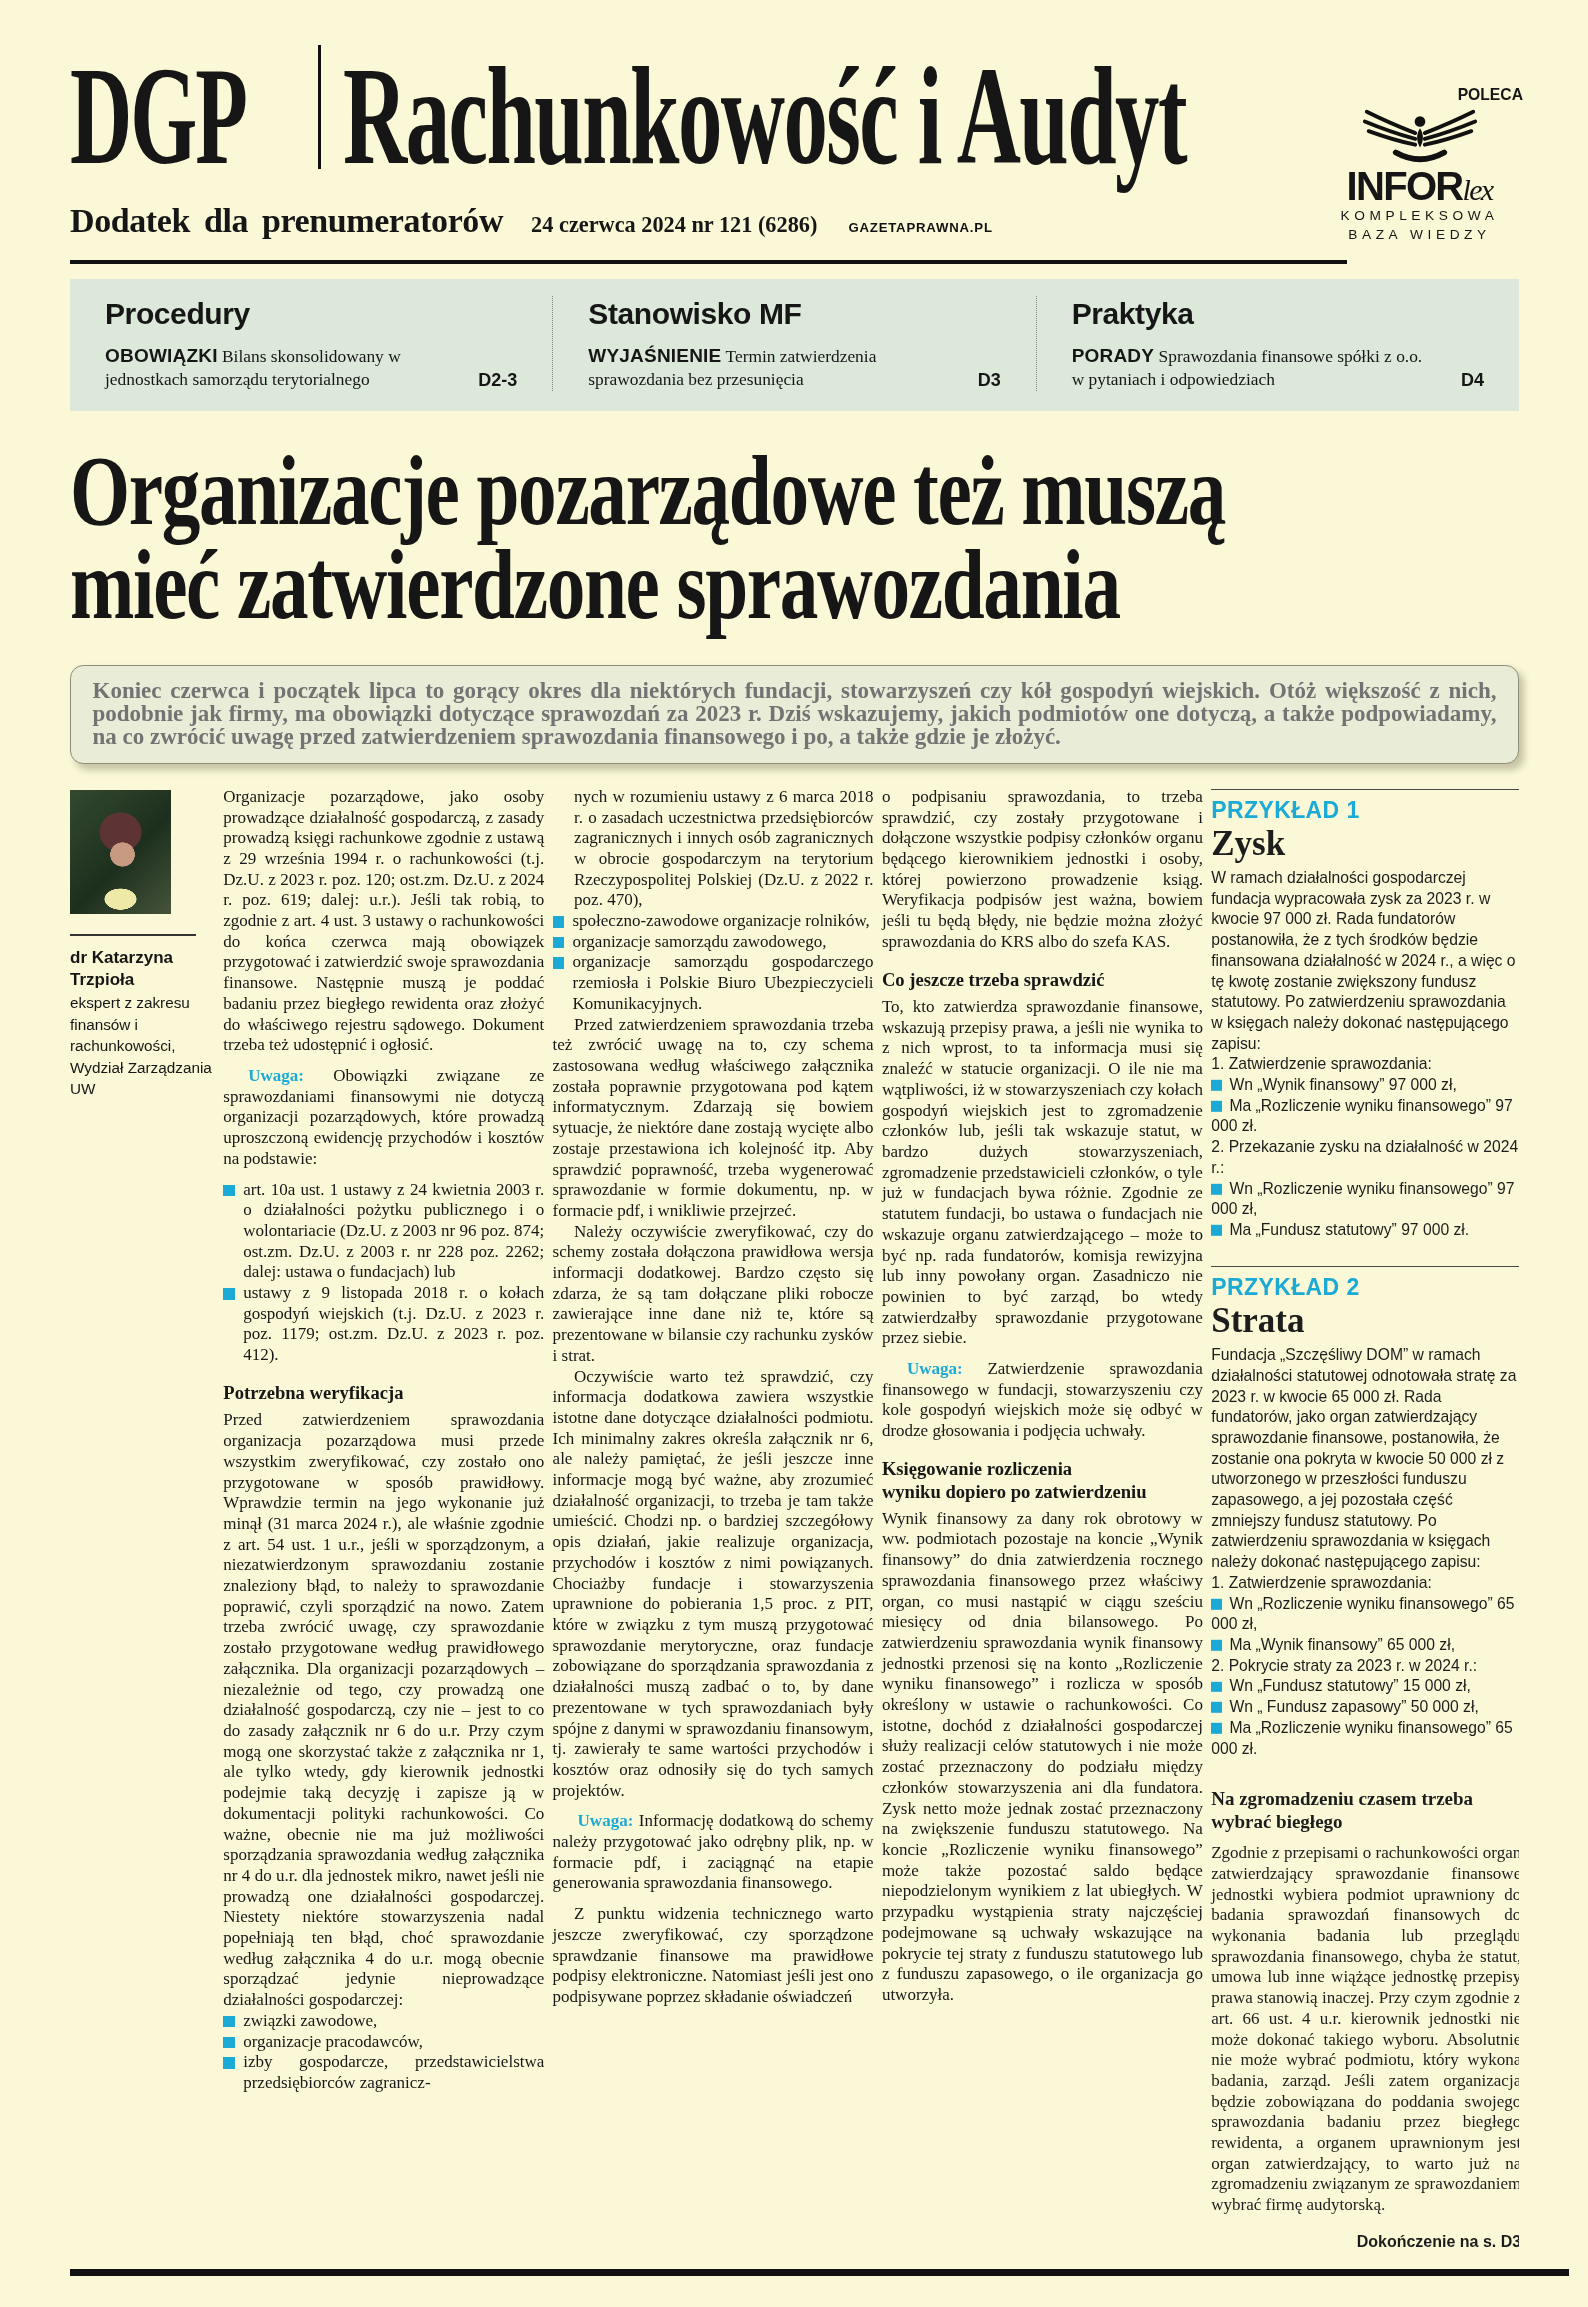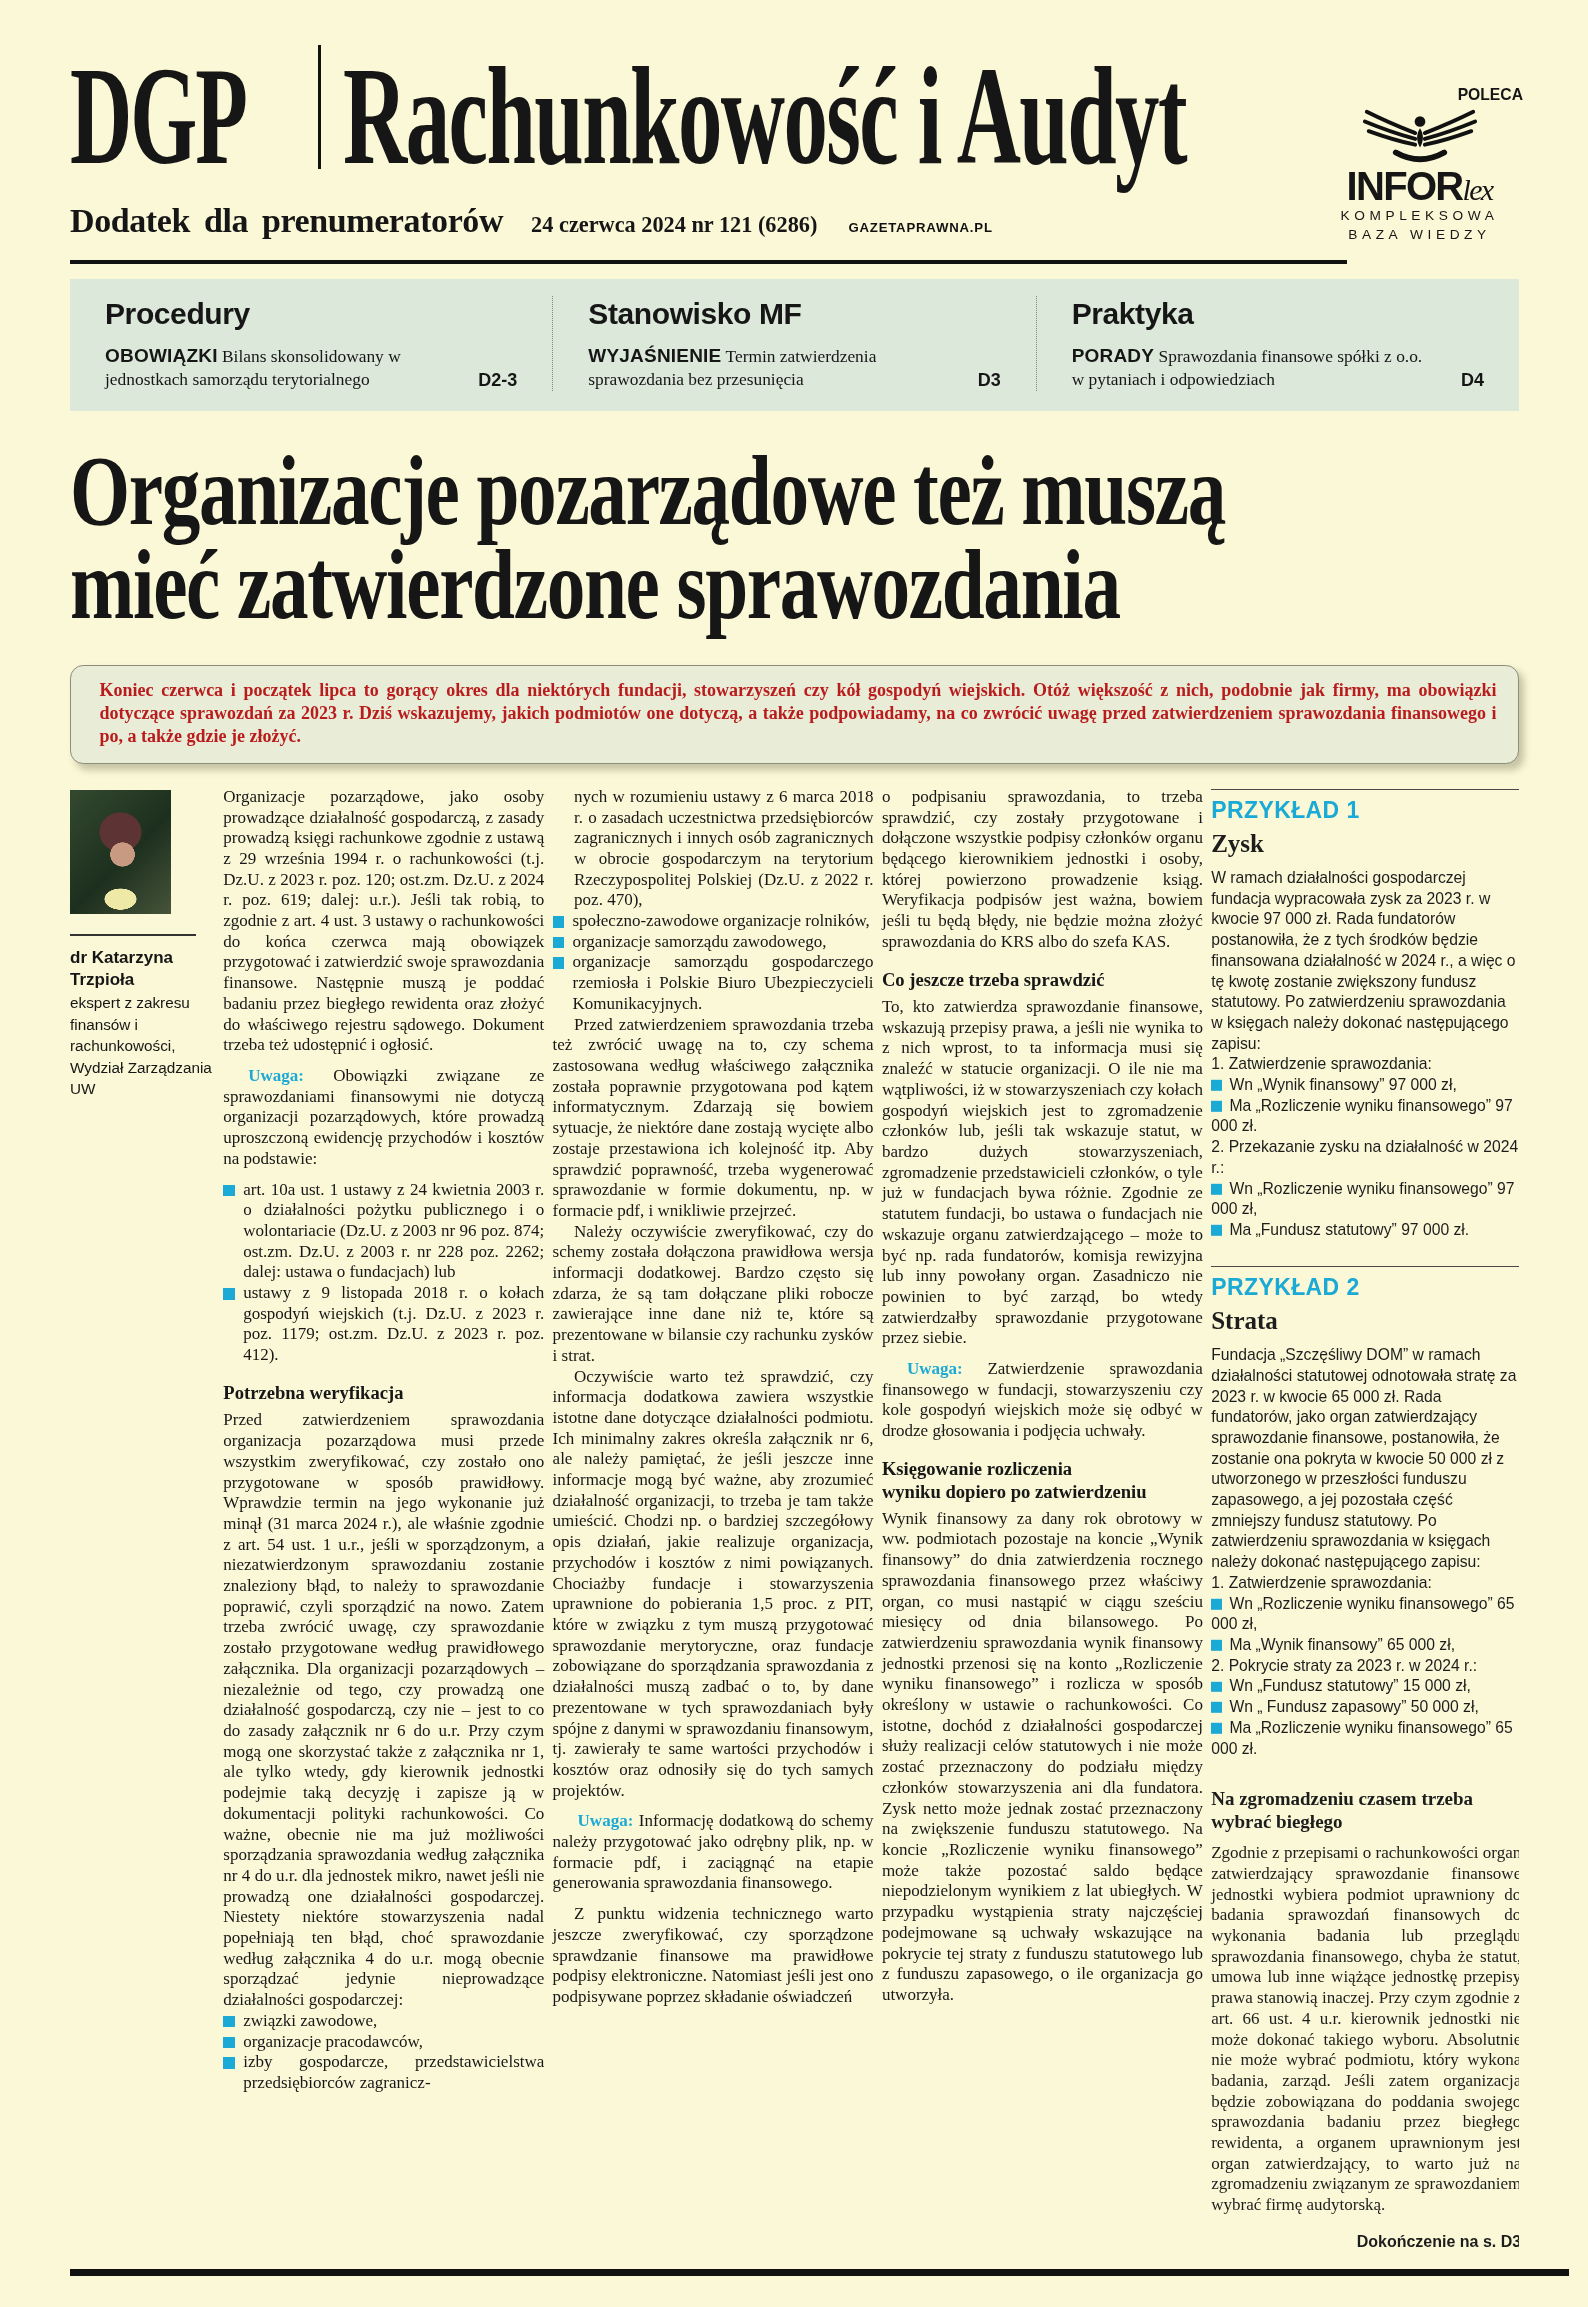--- a/index.html
+++ b/index.html
@@ -38,21 +38,21 @@
   .teaser-line{font-size:17.4px;line-height:23px;padding-right:58px;}
   .kicker{font-family:"Liberation Sans",sans-serif;font-weight:bold;font-size:19px;letter-spacing:0.2px;}
   .pageref{font-family:"Liberation Sans",sans-serif;font-weight:bold;font-size:18px;
            position:absolute;right:35px;bottom:0;}
   
   .headline{margin:33px 70px 0;}
   .headline-line{font-size:99px;font-weight:bold;line-height:94px;white-space:nowrap;
                  transform:scaleX(0.78);transform-origin:left top;letter-spacing:-1.7px;}
   .leadbox{margin:33px 70px 0;background:#E9ECD7;border:1.7px solid #8d8d7a;border-radius:13.2px;
            padding:13.2px 21.5px 15px;box-shadow:5px 5.8px 7.4px rgba(60,60,35,0.28);}
-  .lead-text{font-size:18px;line-height:23px;font-weight:bold;color:#b91c1c;text-align:justify;margin-left:7px;}
+  .lead-text{font-size:23px;line-height:23px;font-weight:bold;color:#737373;text-align:justify;}
   
   .body{display:flex;gap:8.3px;margin:23px 70px 0;height:1489px;overflow:hidden;}
   .author-col{width:145px;flex:none;}
   .photo{width:101px;height:124px;margin-top:3.3px;
      background:
        radial-gradient(ellipse 26% 14% at 50% 88%,#efe9a8 0 60%,transparent 62%),
        radial-gradient(ellipse 20% 16% at 52% 52%,#c89a82 0 60%,transparent 62%),
        radial-gradient(ellipse 34% 26% at 50% 34%,#5d3334 0 60%,transparent 62%),
        linear-gradient(135deg,#33492f,#1d2f1e 55%,#46543a);}
   .author-rule{width:126px;height:1.7px;background:#333;margin:20px 0 11.6px;}
@@ -67,21 +67,21 @@
   .uw-label{color:#1BA9D5;font-weight:bold;}
   .blk-b{display:flex;gap:8.3px;text-align:justify;}
   .blk-b .sq{margin-top:5px;}
   .sq{flex:none;width:11.6px;height:11.6px;background:#1BA9D5;display:inline-block;}
   
   .sidebar-col{width:310px;flex:none;font-family:"Liberation Sans",sans-serif;
                font-size:15.7px;line-height:20.7px;color:#1d1d1d;}
   .sb-rule{height:1.7px;background:#4a4a4a;margin:1.7px 0 10px;}
   .sb-rule.gap{margin-top:25px;}
   .sb-kick{color:#1BA9D5;font-weight:bold;font-size:23px;letter-spacing:0.4px;margin:0 0 13.2px;}
-  .sb-ext{font-family:"Liberation Serif",serif;font-weight:bold;font-size:25px;margin:0 0 13.2px;}
+  .sb-ext{font-family:"Liberation Serif",serif;font-weight:bold;font-size:35px;margin:0 0 13.2px;}
   .sb-p{margin:0;}
   .sb-n{}
   .sb-b{}
   .sq-i{width:10.8px;height:10.8px;margin-right:7.4px;transform:translateY(0.8px);}
   .sb-bh{font-family:"Liberation Serif",serif;font-weight:bold;font-size:19px;line-height:23px;margin:28px 0 10px;}
   .sb-bp{font-family:"Liberation Serif",serif;font-size:17px;line-height:20.7px;text-align:justify;}
   .sb-cont{font-weight:bold;font-size:16px;text-align:right;margin-top:16.5px;}
   .bottom-rule{position:absolute;left:70px;width:1499px;top:2269px;height:7.4px;background:#111;}
 </style>
 </head>

